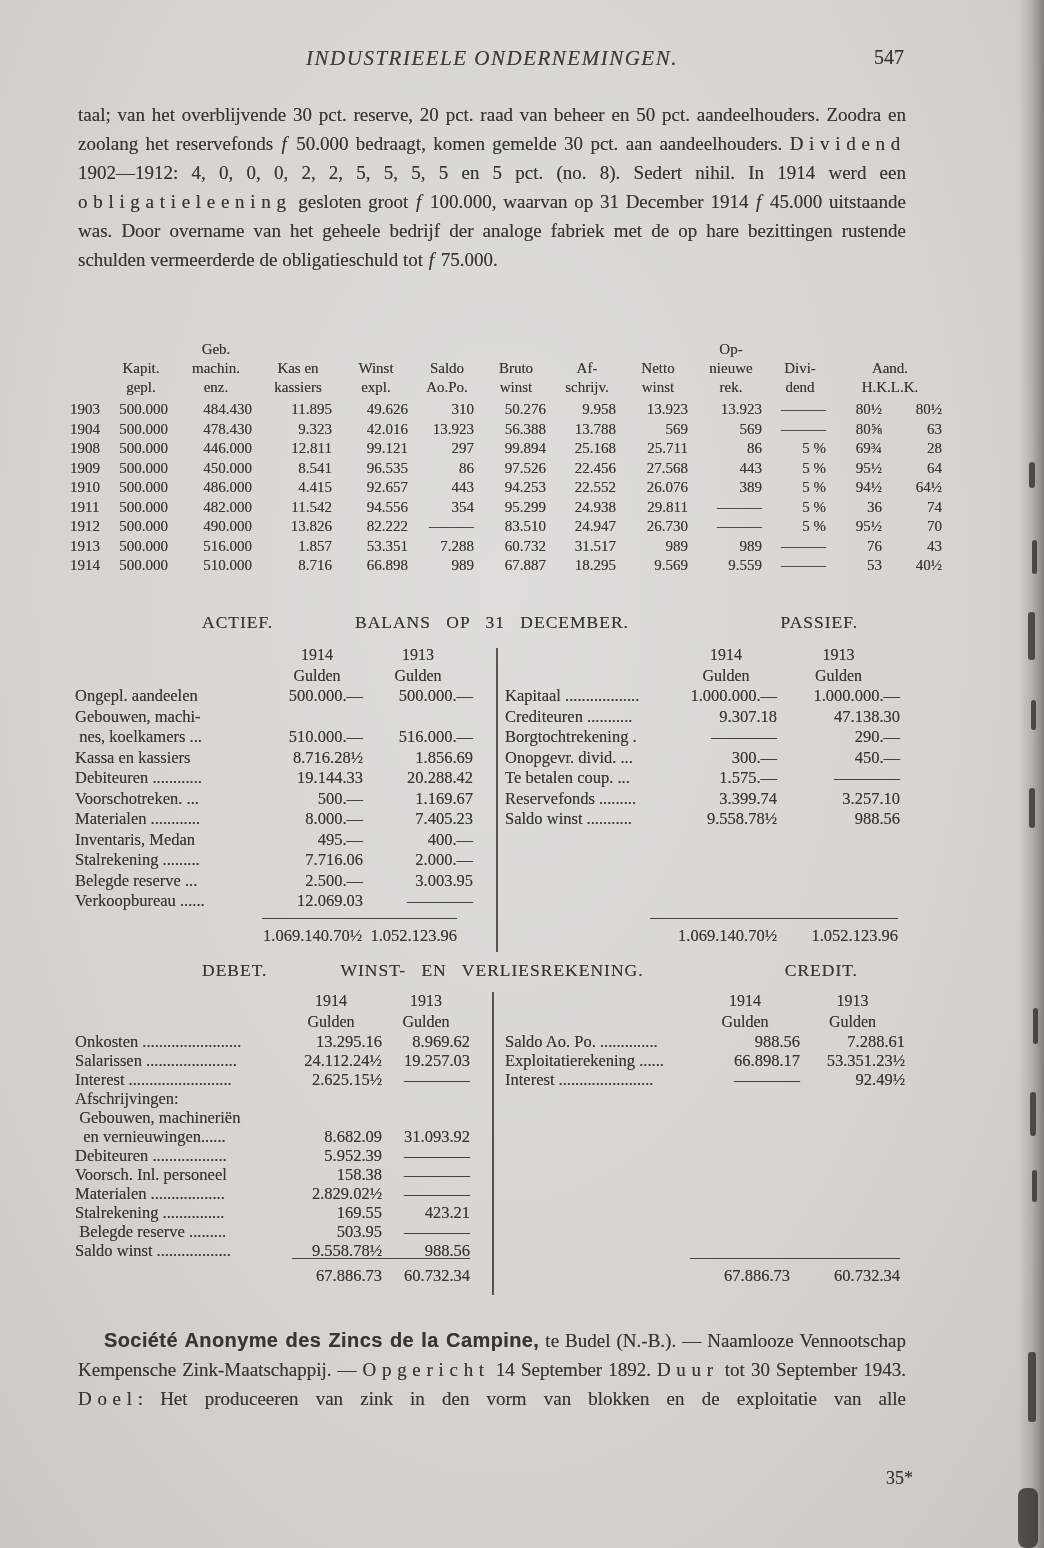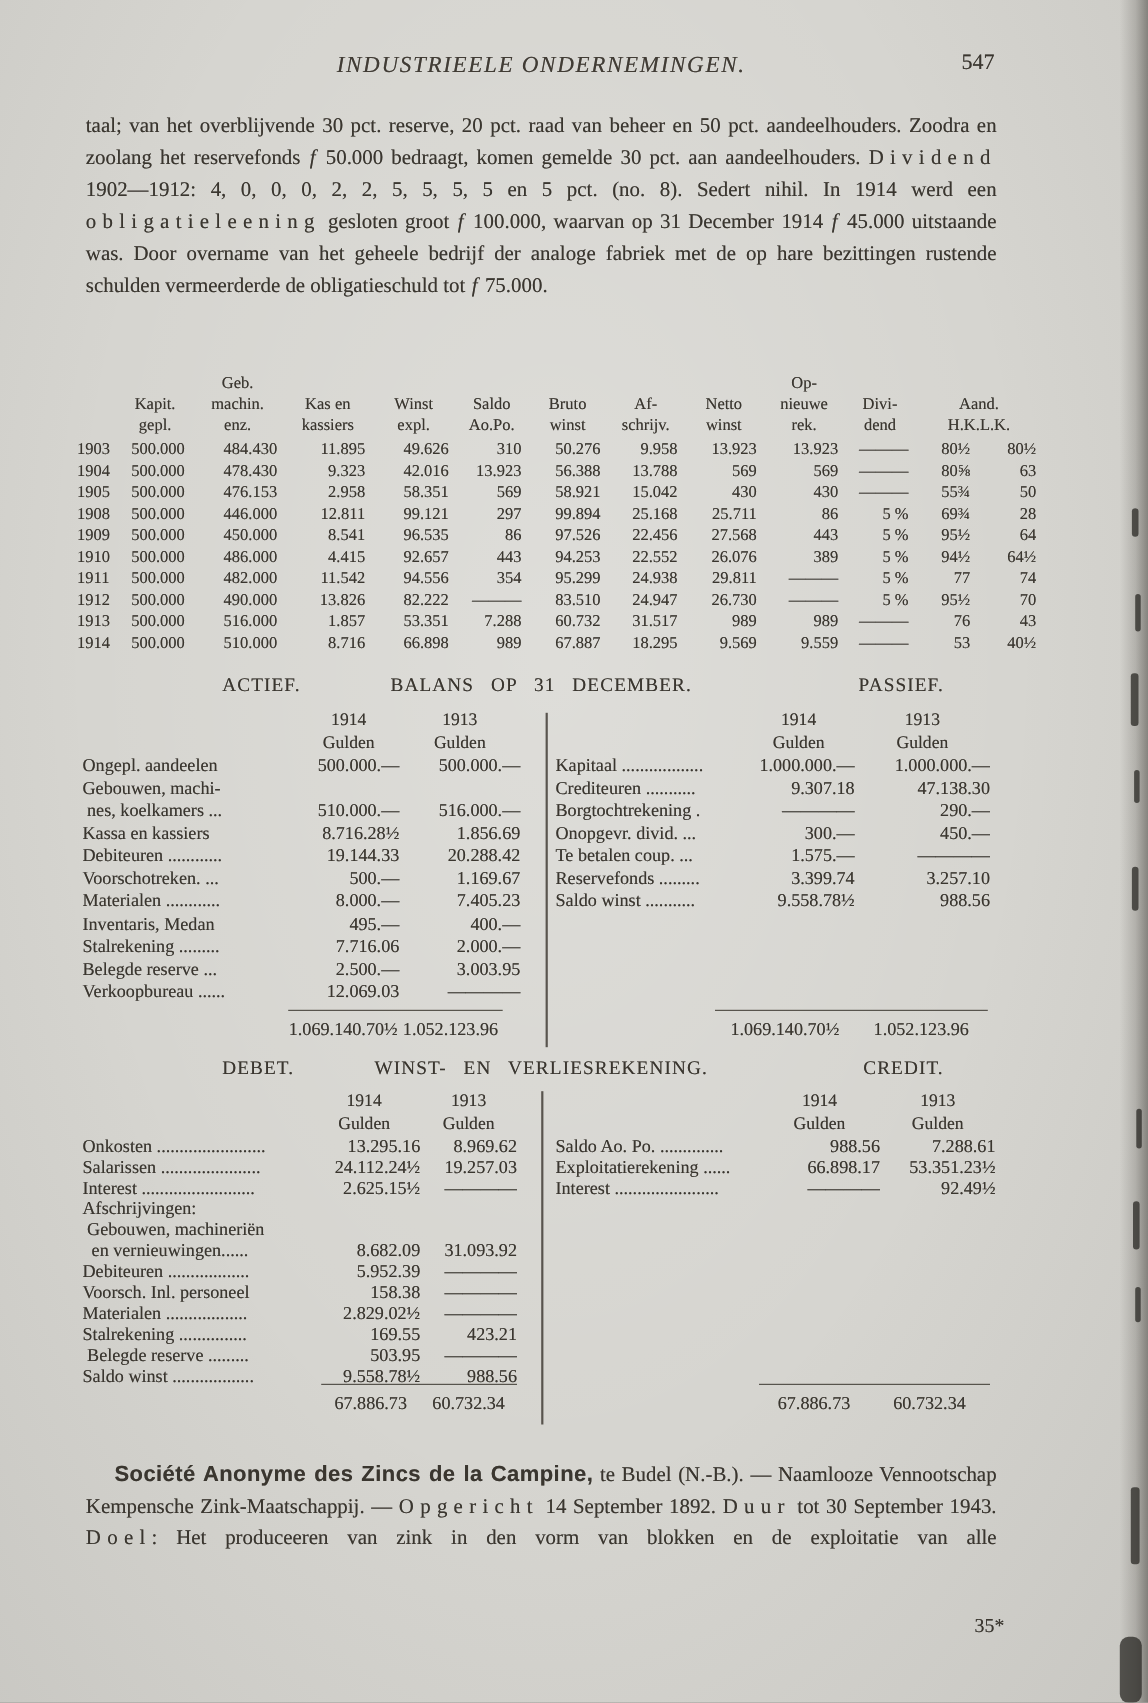--- a/index.html
+++ b/index.html
@@ -38,21 +38,21 @@
   .fin th{font-weight:normal;text-align:center;line-height:21px;padding:0;font-size:16px;}
   .fin td{line-height:20.5px;padding:0;vertical-align:bottom;}
   .pl td{line-height:19px;}
   .fin .lbl{text-align:left;white-space:pre-wrap;}
   .fin .val{text-align:right;white-space:nowrap;}
   .section-head{position:absolute;left:78px;width:828px;font-size:17.5px;letter-spacing:1px;}
   .section-head .mid{position:absolute;left:0;right:0;text-align:center;word-spacing:10px;}
   .section-head .lft{position:absolute;left:88px;margin-left:36px;}
   .section-head .rgt{position:absolute;right:48px;}
   .totals{position:absolute;display:flex;border-top:1.5px solid #4a463f;padding-top:7px;font-size:16.5px;}
-  .totals span{display:block;text-align:center;white-space:nowrap;}
+  .totals span{display:block;text-align:right;white-space:nowrap;}
   .vrule{position:absolute;width:1.5px;background:rgba(66,61,54,0.85);}
   
   .sig{position:absolute;left:886px;top:1468px;font-size:18px;}
   
   .edge{position:absolute;top:0;right:0;width:26px;height:100%;
     background:linear-gradient(to right, rgba(70,66,60,0) 0%, rgba(70,66,60,0.22) 55%, rgba(48,45,40,0.48) 100%);}
   .smudge{position:absolute;background:rgba(42,40,36,0.75);border-radius:3px;}
 </style>
 </head>
 <body>
@@ -145,35 +145,20 @@
         <td>13.923</td>
         <td>56.388</td>
         <td>13.788</td>
         <td>569</td>
         <td>569</td>
         <td>———</td>
         <td>80⅝</td>
         <td>63</td>
       </tr>
         <tr>
-        <td>1905</td>
-        <td>500.000</td>
-        <td>476.153</td>
-        <td>2.958</td>
-        <td>58.351</td>
-        <td>569</td>
-        <td>58.921</td>
-        <td>15.042</td>
-        <td>430</td>
-        <td>430</td>
-        <td>———</td>
-        <td>55¾</td>
-        <td>50</td>
-      </tr>
-        <tr>
         <td>1908</td>
         <td>500.000</td>
         <td>446.000</td>
         <td>12.811</td>
         <td>99.121</td>
         <td>297</td>
         <td>99.894</td>
         <td>25.168</td>
         <td>25.711</td>
         <td>86</td>
@@ -216,21 +201,21 @@
         <td>500.000</td>
         <td>482.000</td>
         <td>11.542</td>
         <td>94.556</td>
         <td>354</td>
         <td>95.299</td>
         <td>24.938</td>
         <td>29.811</td>
         <td>———</td>
         <td>5 %</td>
-        <td>77</td>
+        <td>36</td>
         <td>74</td>
       </tr>
         <tr>
         <td>1912</td>
         <td>500.000</td>
         <td>490.000</td>
         <td>13.826</td>
         <td>82.222</td>
         <td>———</td>
         <td>83.510</td>

